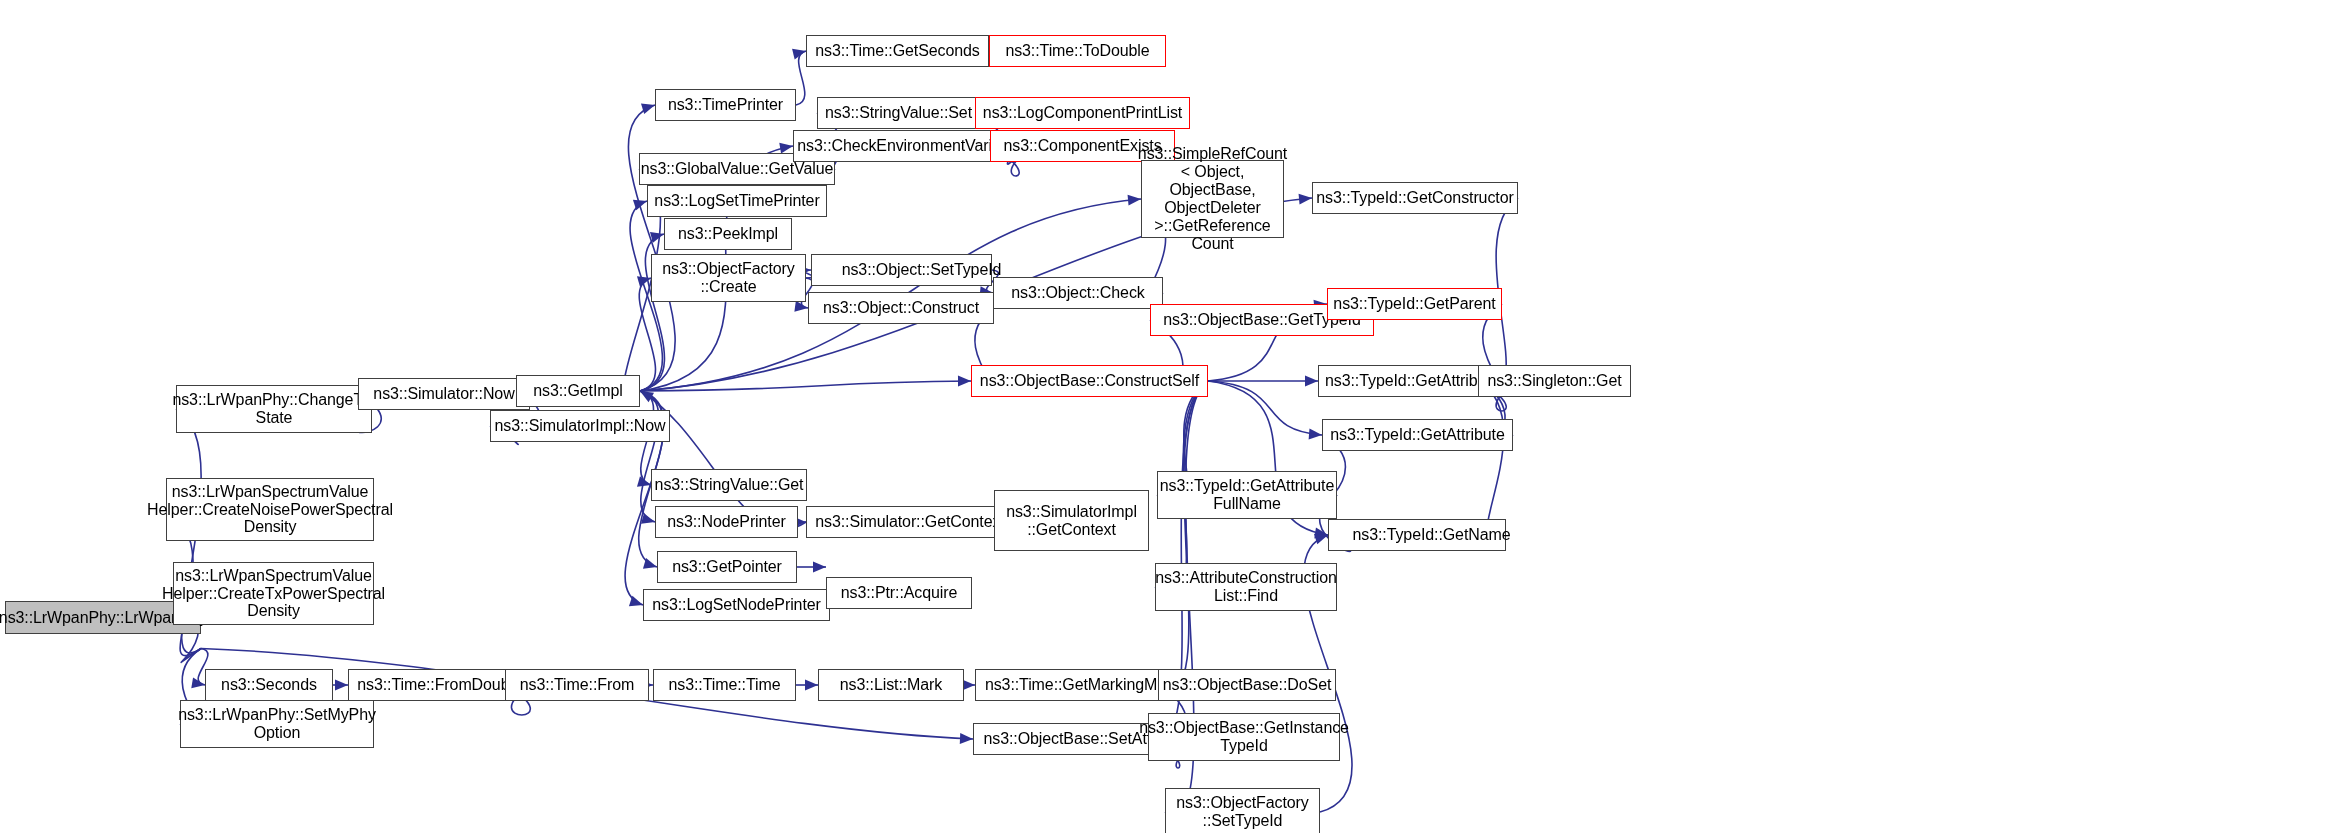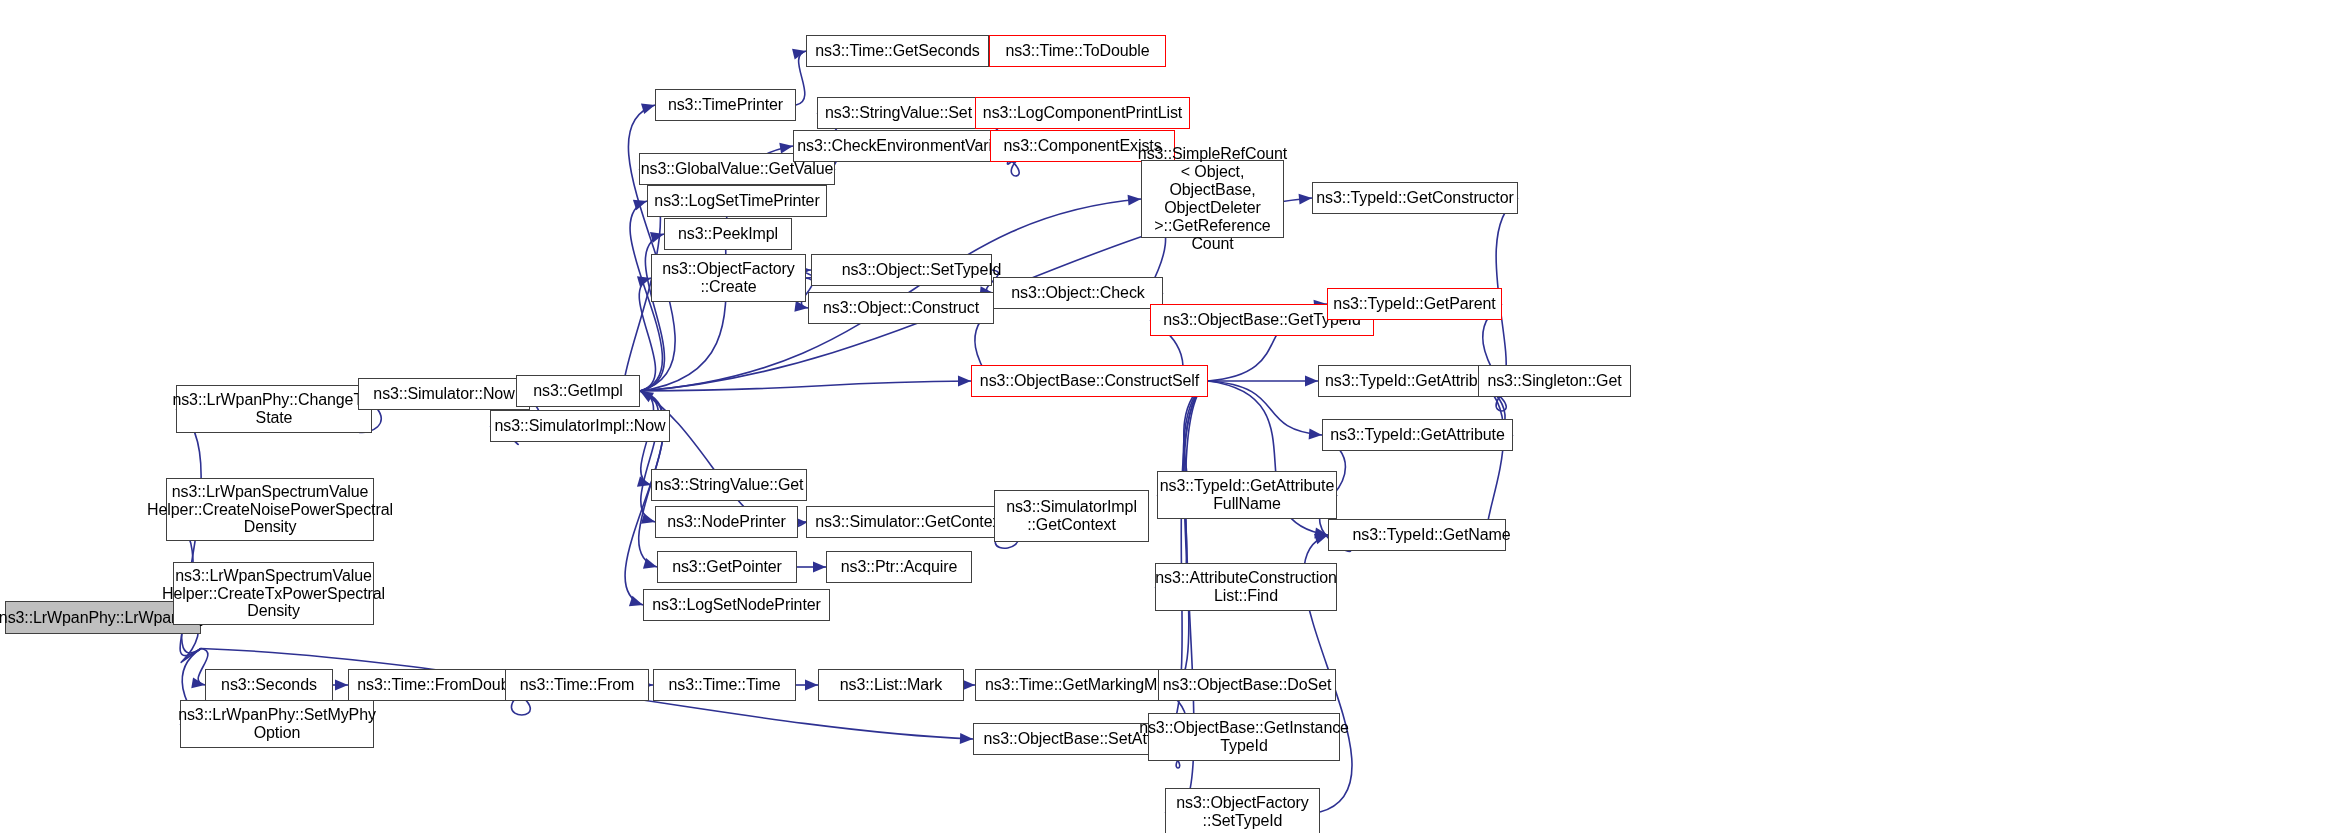--- a/index.html
+++ b/index.html
@@ -217,27 +217,27 @@
       <div class="node" style="left: 655px; top: 506px; width: 143px; height: 32px;"><span class="node-label">ns3::NodePrinter</span></div>
       <div class="node" style="left: 657px; top: 551px; width: 140px; height: 32px;"><span class="node-label">ns3::GetPointer</span></div>
       <div class="node" style="left: 643px; top: 589px; width: 187px; height: 32px;"><span class="node-label">ns3::LogSetNodePrinter</span></div>
       <div class="node" style="left: 653px; top: 669px; width: 143px; height: 32px;"><span class="node-label">ns3::Time::Time</span></div>
       <div class="node" style="left: 806px; top: 35px; width: 183px; height: 32px;"><span class="node-label">ns3::Time::GetSeconds</span></div>
       <div class="node" style="left: 817px; top: 97px; width: 163px; height: 32px;"><span class="node-label">ns3::StringValue::Set</span></div>
       <div class="node" style="left: 793px; top: 130px; width: 241px; height: 32px;"><span class="node-label">ns3::CheckEnvironmentVariables</span></div>
       <div class="node" style="left: 811px; top: 254px; width: 181px; height: 32px; padding-left: 44px;"><span class="node-label">ns3::Object::SetTypeId</span></div>
       <div class="node" style="left: 808px; top: 292px; width: 186px; height: 32px; text-align: center;"><span class="node-label">ns3::Object::Construct</span></div>
       <div class="node" style="left: 806px; top: 506px; width: 208px; height: 32px;"><span class="node-label">ns3::Simulator::GetContext</span></div>
-      <div class="node" style="left: 826px; top: 551px; width: 146px; height: 32px;"><span class="node-label">ns3::Ptr::Acquire</span></div>
+      <div class="node" style="left: 826px; top: 577px; width: 146px; height: 32px;"><span class="node-label">ns3::Ptr::Acquire</span></div>
       <div class="node" style="left: 818px; top: 669px; width: 146px; height: 32px;"><span class="node-label">ns3::List::Mark</span></div>
       <div class="node red" style="left: 989px; top: 35px; width: 177px; height: 32px;"><span class="node-label">ns3::Time::ToDouble</span></div>
       <div class="node red" style="left: 975px; top: 97px; width: 215px; height: 32px;"><span class="node-label">ns3::LogComponentPrintList</span></div>
       <div class="node red" style="left: 990px; top: 130px; width: 185px; height: 32px;"><span class="node-label">ns3::ComponentExists</span></div>
       <div class="node" style="left: 993px; top: 277px; width: 170px; height: 32px;"><span class="node-label">ns3::Object::Check</span></div>
-      <div class="node" style="left: 994px; top: 490px; width: 155px; height: 52px;"><span class="node-label">ns3::SimulatorImpl
+      <div class="node" style="left: 994px; top: 490px; width: 155px; height: 61px;"><span class="node-label">ns3::SimulatorImpl
 ::GetContext</span></div>
       <div class="node" style="left: 975px; top: 669px; width: 222px; height: 32px;"><span class="node-label">ns3::Time::GetMarkingMutex</span></div>
       <div class="node" style="left: 973px; top: 723px; width: 228px; height: 32px;"><span class="node-label">ns3::ObjectBase::SetAttribute</span></div>
       <div class="node red" style="left: 971px; top: 365px; width: 237px; height: 32px;"><span class="node-label">ns3::ObjectBase::ConstructSelf</span></div>
       <div class="node" style="left: 1141px; top: 160px; width: 143px; height: 78px;"><span class="node-label">ns3::SimpleRefCount
 &lt; Object, ObjectBase,
  ObjectDeleter &gt;::GetReference
 Count</span></div>
       <div class="node red" style="left: 1150px; top: 304px; width: 224px; height: 32px;"><span class="node-label">ns3::ObjectBase::GetTypeId</span></div>
       <div class="node" style="left: 1157px; top: 471px; width: 180px; height: 48px;"><span class="node-label">ns3::TypeId::GetAttribute

